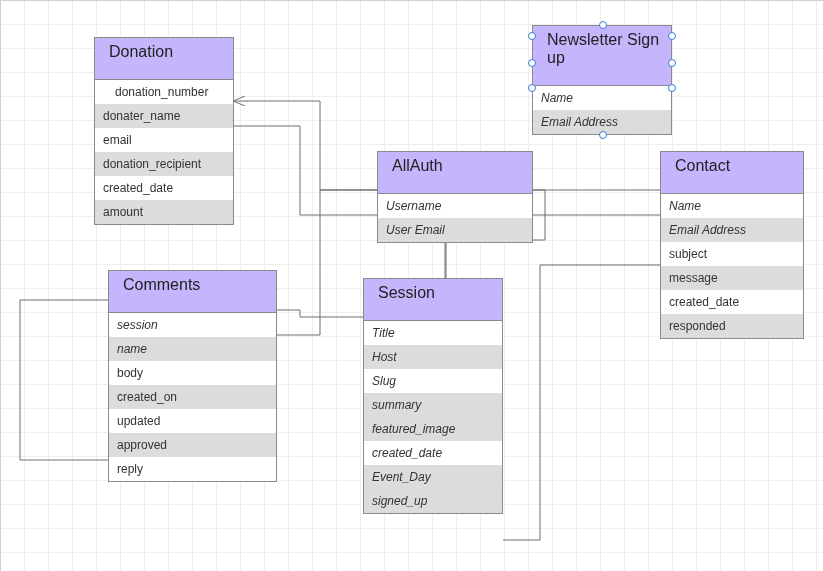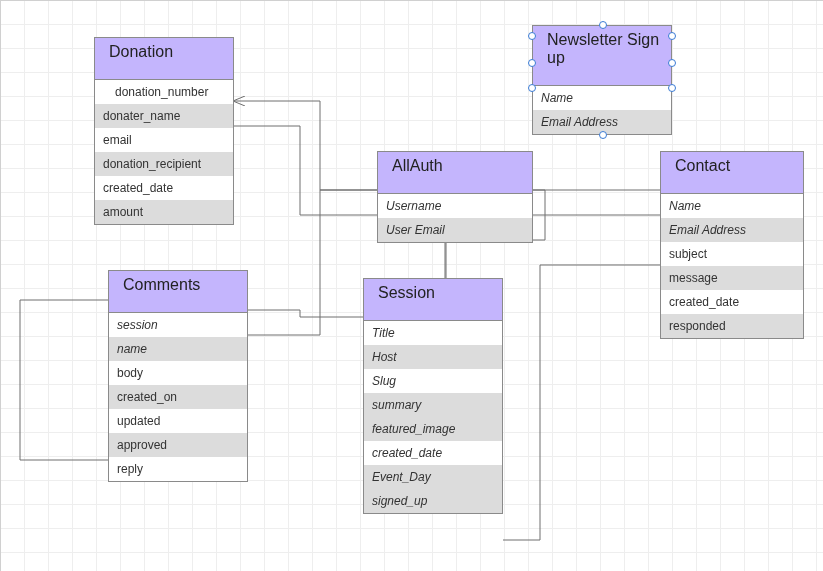--- a/index.html
+++ b/index.html
@@ -148,21 +148,21 @@
   <div class="entity" style="left:660px; top:151px; width:144px;">
     <div class="header">Contact</div>
     <div class="row italic">Name</div>
     <div class="row alt italic">Email Address</div>
     <div class="row">subject</div>
     <div class="row alt">message</div>
     <div class="row">created_date</div>
     <div class="row alt">responded</div>
   </div>
 
-  <div class="entity" style="left:108px; top:270px; width:140px;">
+  <div class="entity" style="left:108px; top:270px; width:169px;">
     <div class="header">Comments</div>
     <div class="row italic">session</div>
     <div class="row alt italic">name</div>
     <div class="row">body</div>
     <div class="row alt">created_on</div>
     <div class="row">updated</div>
     <div class="row alt">approved</div>
     <div class="row">reply</div>
   </div>
 

